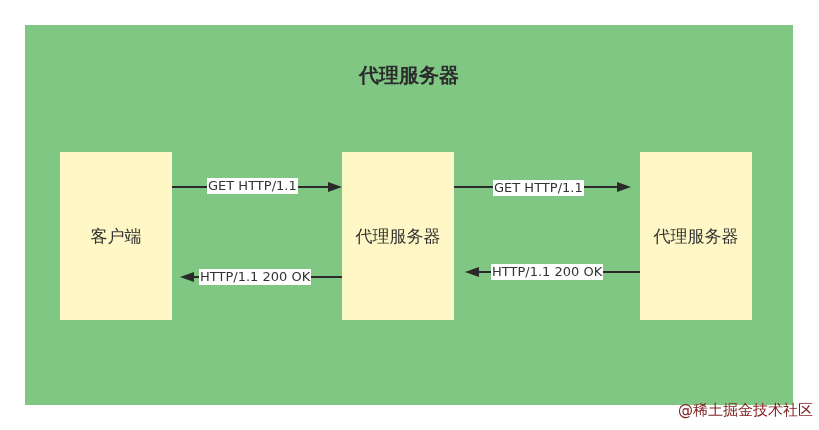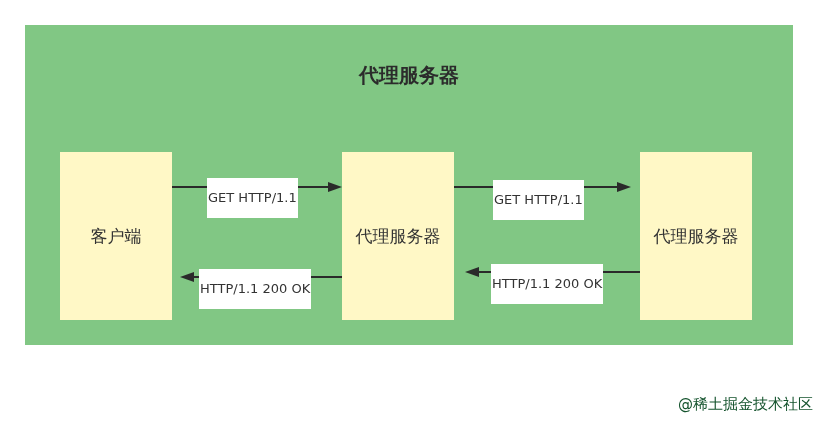--- a/index.html
+++ b/index.html
@@ -1,24 +1,24 @@
 <!DOCTYPE html>
 <html><head>
 <meta charset="utf-8">
 <style>
   html,body{margin:0;padding:0;background:#ffffff;}
   body{width:819px;height:430px;position:relative;overflow:hidden;font-family:"DejaVu Sans",sans-serif;}
-  .container{position:absolute;left:25px;top:25px;width:768px;height:320px;background:#81c784;text-decoration:underline;}
+  .container{position:absolute;left:25px;top:25px;width:768px;height:380px;background:#81c784;text-decoration:underline;}
   .title{position:absolute;left:0;top:37px;width:840px;text-align:center;font-size:20px;font-weight:bold;color:#2b2b2b;}
   .box{position:absolute;top:127px;width:112px;height:168px;background:#fff8c6;display:flex;align-items:center;justify-content:center;text-align:center;font-size:17px;color:#333;line-height:22px;}
   .line{position:absolute;height:2px;background:#2a2a2a;}
-  .lbl{position:absolute;background:#ffffff;font-size:13px;color:#333;padding:12px 1px;line-height:16px;white-space:nowrap;}
+  .lbl{position:absolute;background:#ffffff;font-size:13px;color:#333;padding:0 1px;line-height:16px;white-space:nowrap;}
   .ah-r{position:absolute;width:0;height:0;border-top:5px solid transparent;border-bottom:5px solid transparent;border-left:14px solid #2a2a2a;}
   .ah-l{position:absolute;width:0;height:0;border-top:5px solid transparent;border-bottom:5px solid transparent;border-right:14px solid #2a2a2a;}
-  .wm{position:absolute;right:6px;bottom:16px;font-size:15px;color:#14532d;}
+  .wm{position:absolute;right:6px;bottom:10px;font-size:15px;color:#7f1d1d;}
 </style>
 </head>
 <body>
 
 <div class="container">
   <div class="title" style="left:-25px;width:818px;">代理服务器</div>
 
   <div class="box" style="left:35px;">客户端</div>
   <div class="box" style="left:317px;">
       <span style="width:90px;display:block;">代理服务器</span>

